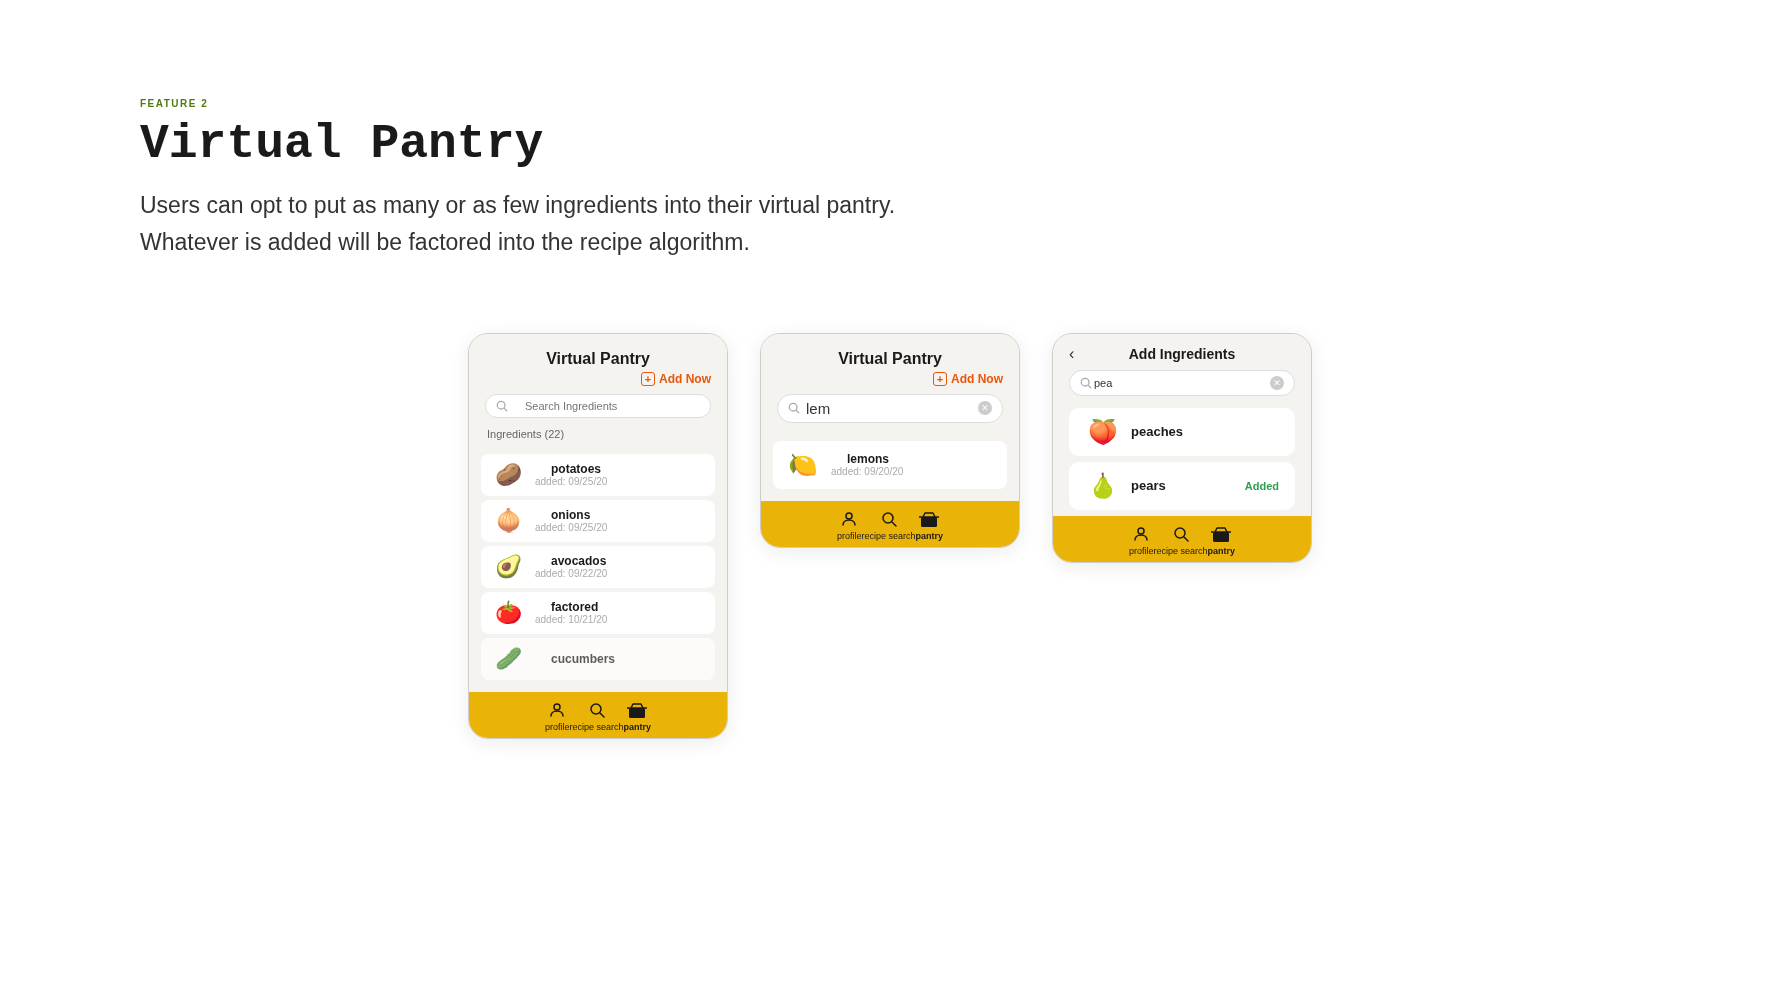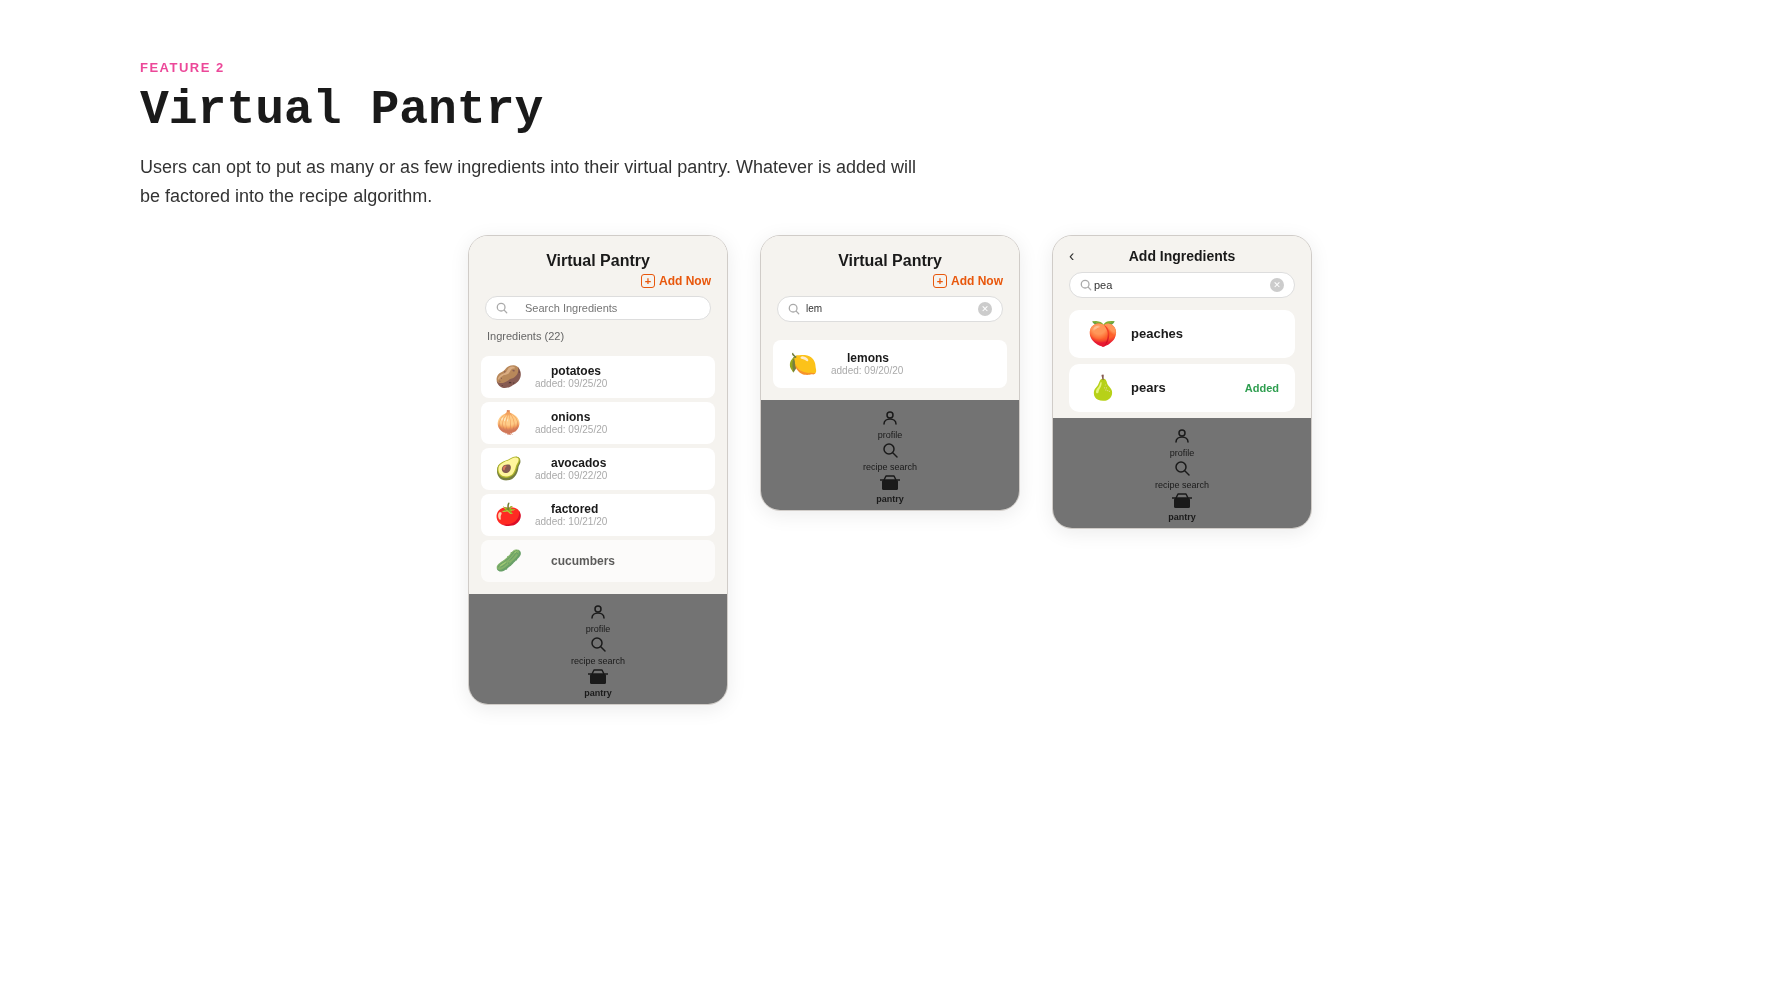--- a/index.html
+++ b/index.html
@@ -11,40 +11,41 @@
       display: flex;
       align-items: flex-start;
       justify-content: flex-start;
     }
     .page-wrapper {
       padding: 60px 140px;
       max-width: 1780px;
       width: 100%;
     }
     .feature-label {
-      color: #ec4899;
-      font-size: 13px;
+      color: #4d7c0f;
+      font-size: 10px;
       font-weight: 700;
       letter-spacing: 1.5px;
       text-transform: uppercase;
       margin-bottom: 8px;
+      margin-top: 38px;
     }
     .feature-title {
       font-family: 'Courier New', Courier, monospace;
       font-size: 48px;
       font-weight: 700;
       color: #1a1a1a;
       margin-bottom: 16px;
     }
     .feature-description {
-      font-size: 18px;
+      font-size: 23px;
       line-height: 1.6;
       color: #333;
       max-width: 780px;
-      margin-bottom: 24px;
+      margin-bottom: 72px;
     }
     .mockups-row {
       display: flex;
       gap: 32px;
       align-items: flex-start;
       justify-content: center;
     }
     
     .phone-mockup {
       width: 260px;
@@ -146,26 +147,25 @@
       font-weight: 600;
       color: #1a1a1a;
       margin-left: 16px;
     }
     .ingredient-info .date {
       font-size: 10px;
       color: #aaa;
     }
     
     .bottom-nav {
-      background: #737373;
+      background: #eab308;
       padding: 8px 0 6px 0;
       display: flex;
       justify-content: center;
       align-items: center;
-      flex-direction: column;
     }
     .nav-item {
       display: flex;
       flex-direction: column;
       align-items: center;
       gap: 2px;
       cursor: pointer;
     }
     .nav-label {
       font-size: 9px;
@@ -187,21 +187,21 @@
       display: flex;
       align-items: center;
       background: #fff;
       border: 1px solid #ddd;
       border-radius: 20px;
       padding: 5px 10px;
       gap: 6px;
       margin-bottom: 10px;
     }
     .search-active-bar .val {
-      font-size: 10px;
+      font-size: 15px;
       color: #333;
       flex: 1;
     }
     .clear-icon {
       width: 14px;
       height: 14px;
       background: #ccc;
       border-radius: 50%;
       display: flex;
       align-items: center;

